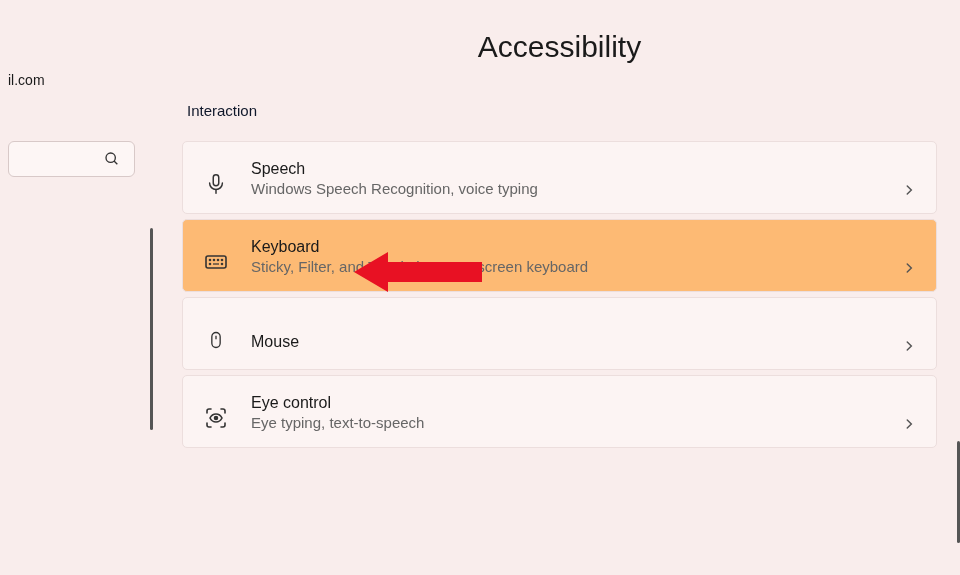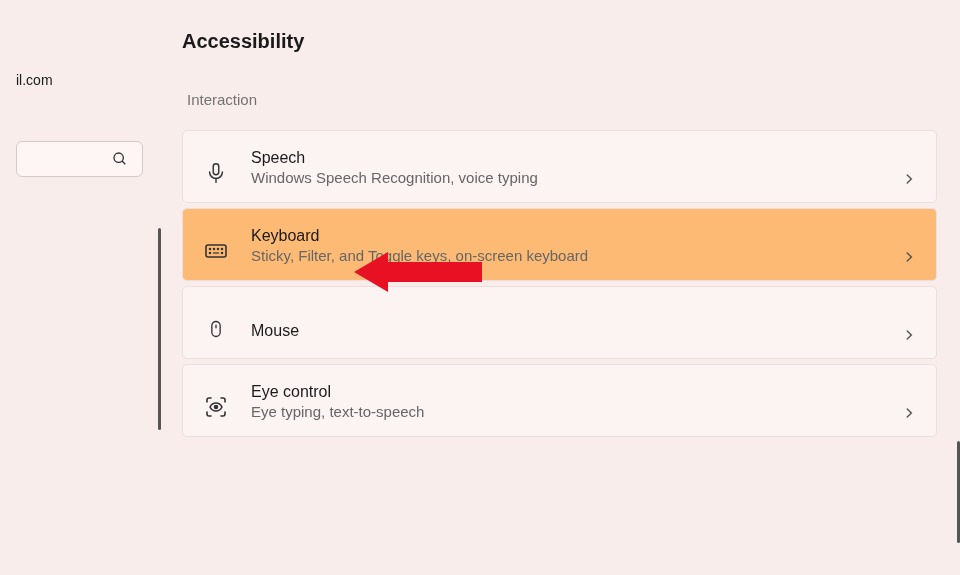--- a/index.html
+++ b/index.html
@@ -10,21 +10,21 @@
     body {
       font-family: "Segoe UI", -apple-system, sans-serif;
       background: #f9edec;
       width: 960px;
       height: 575px;
       overflow: hidden;
       position: relative;
     }
     .sidebar-fragment {
       position: absolute;
-      left: 16px;
+      left: 8px;
       top: 0;
       width: 145px;
       height: 452px;
     }
     .email-fragment {
       position: absolute;
       left: 0;
       top: 72px;
       font-size: 14px;
       color: #1a1a1a;
@@ -57,28 +57,29 @@
       background: #555;
       border-radius: 2px;
     }
     .main-content {
       position: absolute;
       left: 182px;
       top: 30px;
       width: 755px;
     }
     .page-title {
-      font-size: 20px;
-      font-weight: 700;
+      font-size: 30px;
+      font-weight: 400;
       color: #1a1a1a;
       margin-bottom: 38px;
+      text-align: center;
     }
     .section-header {
       font-size: 15px;
-      color: #737373;
+      color: #0f172a;
       margin-left: 5px;
       margin-bottom: 22px;
       font-weight: 400;
     }
     .settings-list {
       display: flex;
       flex-direction: column;
       gap: 5px;
     }
     .setting-item {

